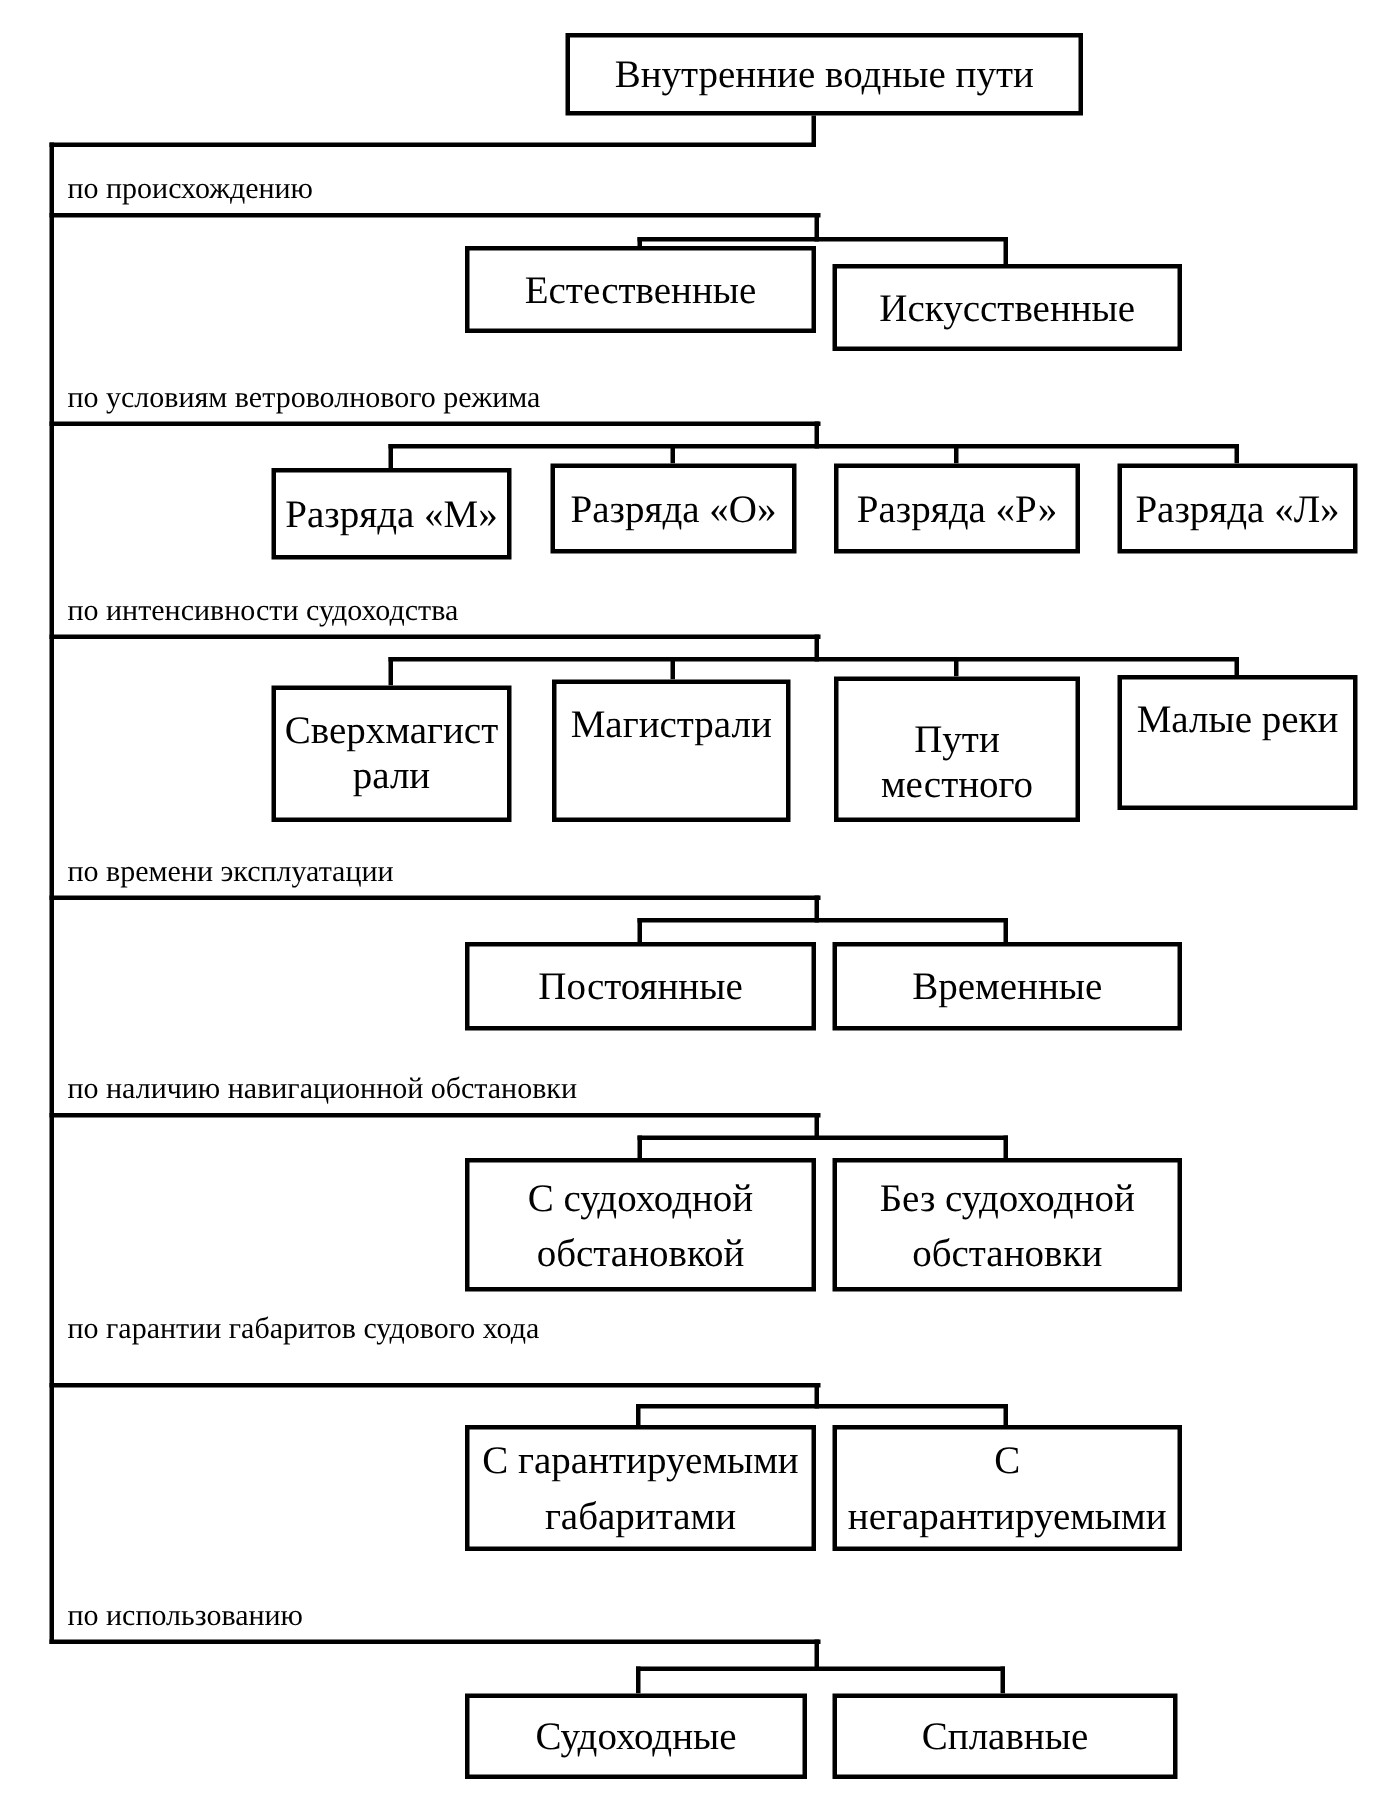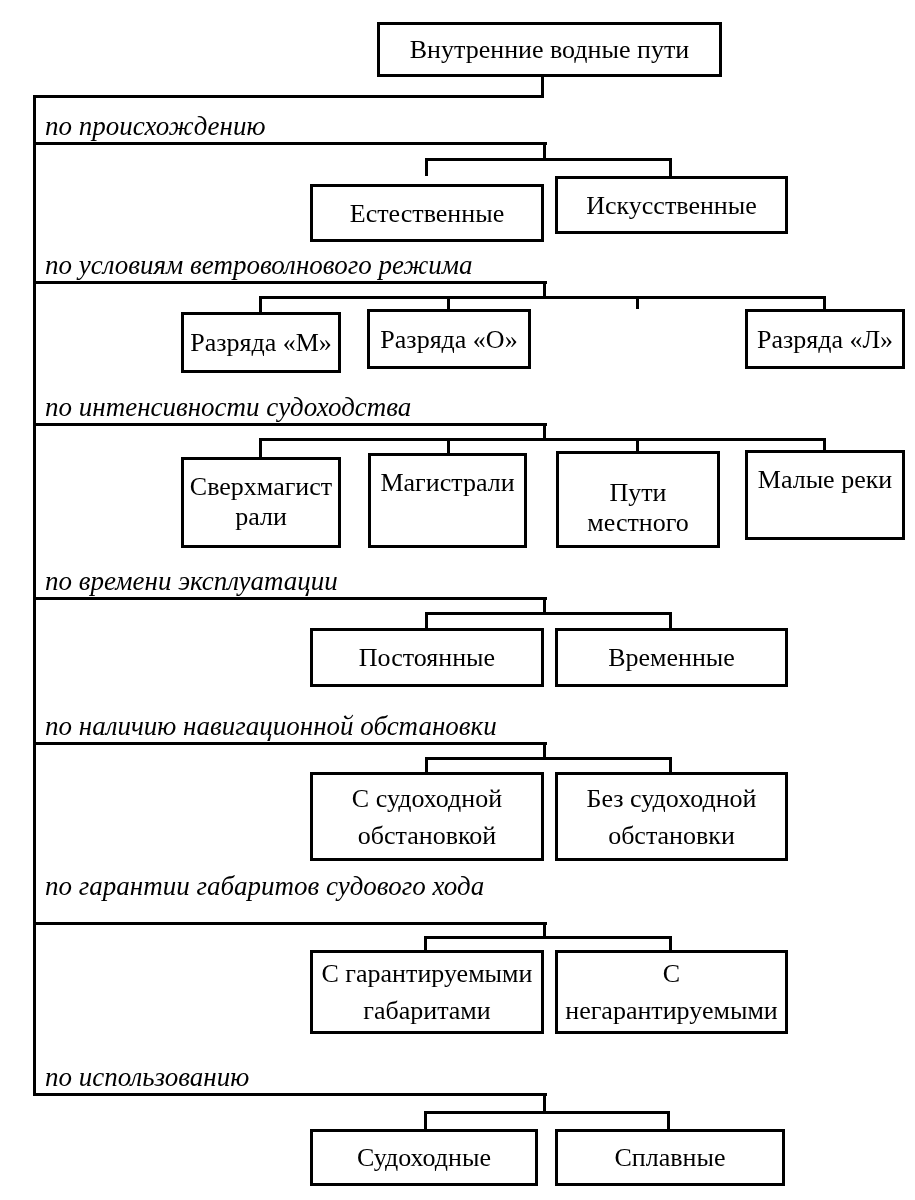--- a/index.html
+++ b/index.html
@@ -30,22 +30,21 @@
     font-size:26px;line-height:37px;
     white-space:pre-line;
     overflow:hidden;
   }
   .lh30{line-height:30px}
   .t{justify-content:flex-start;padding-top:12px}
   .clip{display:block;overflow:hidden;height:84px;width:100%}
   
   .lbl{
     position:absolute;left:45px;
-    font-style:italic;
-    font-size:27px;line-height:30px;
+    font-size:20px;line-height:30px;
     white-space:nowrap;
   }
 </style>
 </head>
 <body>
 
 <div class="canvas">
 
   <div class="box" style="left:377px;top:22px;width:345px;height:55px">
     <span>Внутренние водные пути</span>
@@ -54,40 +53,43 @@
   <div class="v" style="left:541px;top:77px;height:21px"></div>
   <div class="h" style="left:33px;top:95px;width:511px"></div>
   <div class="v" style="left:33px;top:95px;height:1001px"></div>
 
   <div class="lbl" style="top:111px">по происхождению</div>
   <div class="h" style="left:33px;top:142px;width:514px"></div>
   <div class="v" style="left:543px;top:142px;height:19px"></div>
   <div class="h" style="left:425px;top:158px;width:247px"></div>
   <div class="v" style="left:425px;top:158px;height:18px"></div>
   <div class="v" style="left:669px;top:158px;height:18px"></div>
-  <div class="box" style="left:310px;top:184px;width:234px;height:58px">
+  <div class="box" style="left:310px;top:164px;width:234px;height:58px">
     <span>Естественные</span>
   </div>
   <div class="box" style="left:555px;top:176px;width:233px;height:58px">
     <span>Искусственные</span>
   </div>
 
   <div class="lbl" style="top:250px">по условиям ветроволнового режима</div>
   <div class="h" style="left:33px;top:281px;width:514px"></div>
   <div class="v" style="left:543px;top:281px;height:18px"></div>
   <div class="h" style="left:259px;top:296px;width:567px"></div>
   <div class="v" style="left:259px;top:296px;height:16px"></div>
   <div class="v" style="left:447px;top:296px;height:13px"></div>
   <div class="v" style="left:636px;top:296px;height:13px"></div>
   <div class="v" style="left:823px;top:296px;height:13px"></div>
   <div class="box" style="left:181px;top:312px;width:160px;height:61px">
     <span>Разряда «М»</span>
   </div>
   <div class="box" style="left:367px;top:309px;width:164px;height:60px">
     <span>Разряда «О»</span>
+  </div>
+  <div class="box" style="left:556px;top:309px;width:164px;height:60px">
+    <span>Разряда «Р»</span>
   </div>
   <div class="box" style="left:745px;top:309px;width:160px;height:60px">
     <span>Разряда «Л»</span>
   </div>
 
   <div class="lbl" style="top:392px">по интенсивности судоходства</div>
   <div class="h" style="left:33px;top:423px;width:514px"></div>
   <div class="v" style="left:543px;top:423px;height:18px"></div>
   <div class="h" style="left:259px;top:438px;width:567px"></div>
   <div class="v" style="left:259px;top:438px;height:19px"></div>

